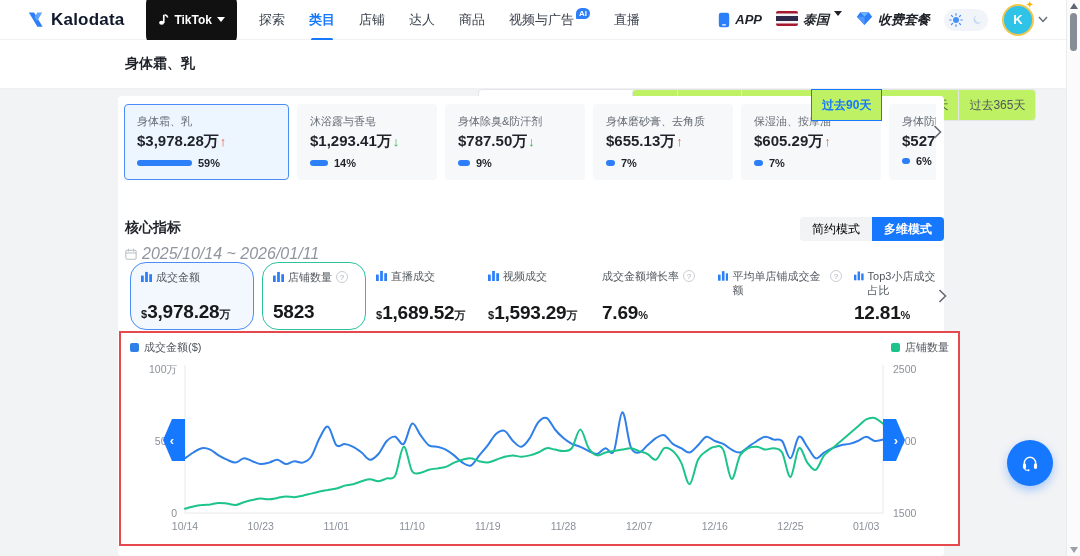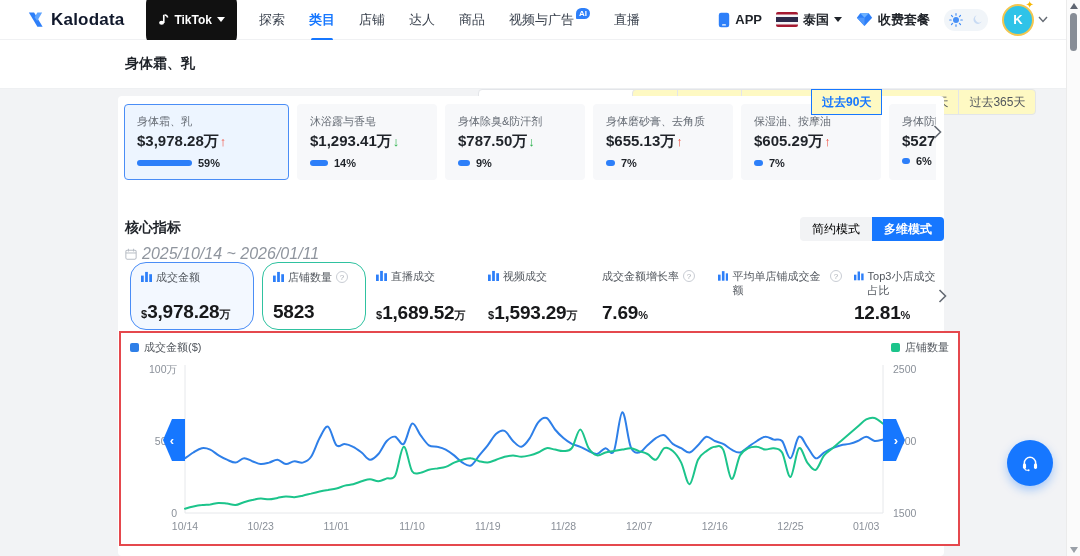--- a/index.html
+++ b/index.html
@@ -10,33 +10,33 @@
   .brand{display:flex;align-items:center;gap:6px;}
   .brand-name{font-size:17px;font-weight:bold;color:#10182b;letter-spacing:.2px;}
   .tiktok-pill{margin-left:22px;display:flex;align-items:center;gap:5px;background:#111;color:#fff;border-radius:13px;height:25px;padding:16px 12px;font-size:12px;font-weight:bold;}
   .caret{width:0;height:0;border-left:4px solid transparent;border-right:4px solid transparent;border-top:5px solid currentColor;display:inline-block;}
   .nav{display:flex;align-items:center;margin-left:22px;gap:24px;height:40px;}
   .nav-item{position:relative;font-size:13px;color:#39414d;height:47px;display:flex;align-items:center;cursor:pointer;white-space:nowrap;}
   .nav-item.active{color:#1677ff;font-weight:bold;}
   .nav-item.active::after{content:"";position:absolute;left:2px;right:2px;bottom:2px;height:3px;background:#1677ff;border-radius:2px;}
   .ai-badge{display:inline-block;background:#2d7ff9;color:#fff;font-size:8px;font-weight:bold;border-radius:6px 6px 6px 1px;padding:1px 3px;margin-left:2px;transform:translateY(-6px);}
   .top-right{margin-left:auto;display:flex;align-items:center;gap:14px;}
-  .tr-item{display:flex;align-items:center;gap:5px;font-size:13px;font-weight:bold;color:#1f2329;white-space:nowrap;}
+  .tr-item{display:flex;gap:5px;font-size:13px;font-weight:bold;color:#1f2329;white-space:nowrap;font-style:italic;}
   .flag{width:22px;height:15px;border-radius:2px;overflow:hidden;box-shadow:0 0 0 1px #e3e5e8 inset;display:block;}
   .toggle{width:44px;height:22px;border-radius:11px;background:#f1f5f9;display:flex;align-items:center;justify-content:space-around;}
   .avatar-wrap{position:relative;display:flex;align-items:center;gap:4px;}
   .avatar{width:28px;height:28px;border-radius:50%;background:#2fc3e8;border:2px solid #f3c64f;color:#fff;font-weight:bold;font-size:13px;display:flex;align-items:center;justify-content:center;}
   .avatar-star{position:absolute;top:-5px;right:14px;color:#f7b500;font-size:10px;}
 
   
   .subheader{position:absolute;left:0;top:40px;width:1066px;height:48px;background:#fff;border-bottom:1px solid #eef0f2;}
   .page-title{position:absolute;left:125px;top:15px;font-size:14px;font-weight:bold;color:#1f2329;}
   .datebox{position:absolute;left:478px;top:49px;height:26px;border:1px solid #e3e5e9;border-radius:4px;background:#fff;display:flex;align-items:center;gap:7px;padding:0 9px;font-size:12px;color:#51565d;box-sizing:border-box;}
   .quick{position:absolute;left:632px;top:49px;display:flex;}
-  .qbtn{height:26px;box-sizing:border-box;border:1px solid #e3e5e9;background:#fef9c3;color:#51565d;font-size:12px;display:flex;align-items:center;padding:0 10px;margin-left:-1px;cursor:pointer;white-space:nowrap;}
+  .qbtn{height:32px;box-sizing:border-box;border:1px solid #e3e5e9;background:#bef264;color:#51565d;font-size:12px;display:flex;align-items:center;padding:0 10px;margin-left:-1px;cursor:pointer;white-space:nowrap;}
   .qbtn:first-child{border-radius:4px 0 0 4px;margin-left:0;}
   .qbtn:last-child{border-radius:0 4px 4px 0;}
   .qbtn.active{color:#1677ff;border-color:#1677ff;font-weight:bold;position:relative;z-index:2;}
 
   
   .panel{position:absolute;left:118px;top:96px;width:826px;height:460px;background:#fff;border-radius:4px;}
 
   
   .cards{position:absolute;left:124px;top:104px;width:812px;height:76px;display:flex;gap:8px;overflow:hidden;}
   .card{flex:0 0 140px;width:140px;background:#f7f8fa;border:1px solid transparent;border-radius:4px;box-sizing:border-box;padding:9px 12px 8px;cursor:pointer;}

